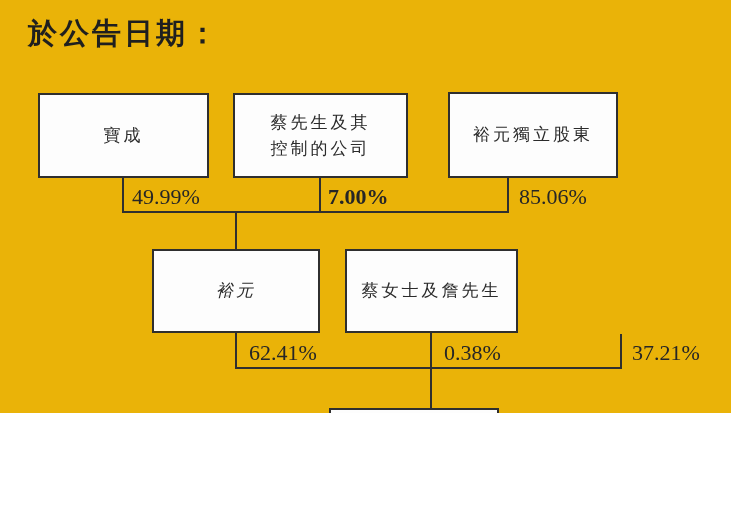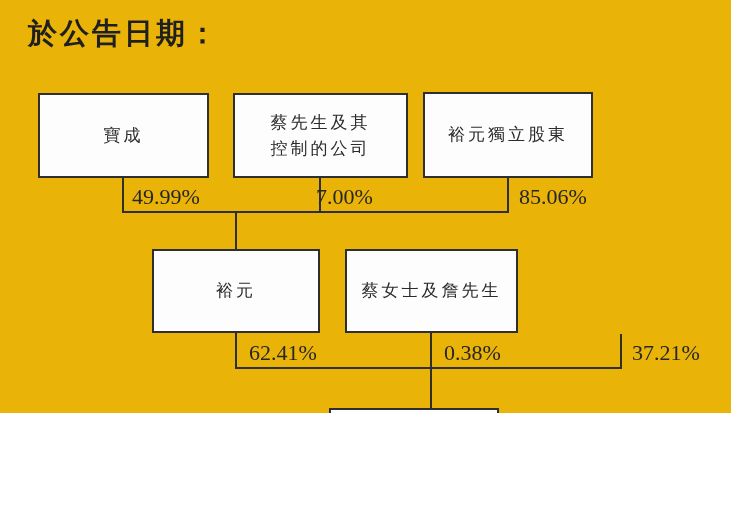--- a/index.html
+++ b/index.html
@@ -65,35 +65,35 @@
 
   <div class="node" style="left:38px; top:93px; width:171px; height:85px;">
     <span class="node-label">寶成</span>
   </div>
 
   <div class="node" style="left:233px; top:93px; width:175px; height:85px;">
     <span class="node-label">蔡先生及其
 控制的公司</span>
   </div>
 
-  <div class="node" style="left:423px; top:92px; width:170px; height:86px;">
+  <div class="node" style="left:448px; top:92px; width:170px; height:86px;">
     <span class="node-label">裕元獨立股東</span>
   </div>
 
   <div class="line" style="left:122px; top:177px; width:2px; height:36px;"></div>
   <div class="line" style="left:319px; top:177px; width:2px; height:36px;"></div>
   <div class="line" style="left:507px; top:177px; width:2px; height:36px;"></div>
   <div class="line" style="left:122px; top:211px; width:387px; height:2px;"></div>
   <div class="line" style="left:235px; top:211px; width:2px; height:39px;"></div>
 
   <span class="pct-label" style="left:132px; top:187px;">49.99%</span>
-  <span class="pct-label" style="left:316px; top:187px;">7.00%</span>
+  <span class="pct-label" style="left:328px; top:187px;font-weight:bold;">7.00%</span>
   <span class="pct-label" style="left:519px; top:187px;">85.06%</span>
 
-  <div class="node" style="left:152px; top:249px; width:168px; height:84px;">
+  <div class="node" style="left:152px; top:249px; width:168px; height:84px;font-style:italic;">
     <span class="node-label">裕元</span>
   </div>
 
   <div class="node" style="left:345px; top:249px; width:173px; height:84px;">
     <span class="node-label">蔡女士及詹先生</span>
   </div>
 
 
   <div class="line" style="left:235px; top:332px; width:2px; height:37px;"></div>
   <div class="line" style="left:430px; top:332px; width:2px; height:77px;"></div>

